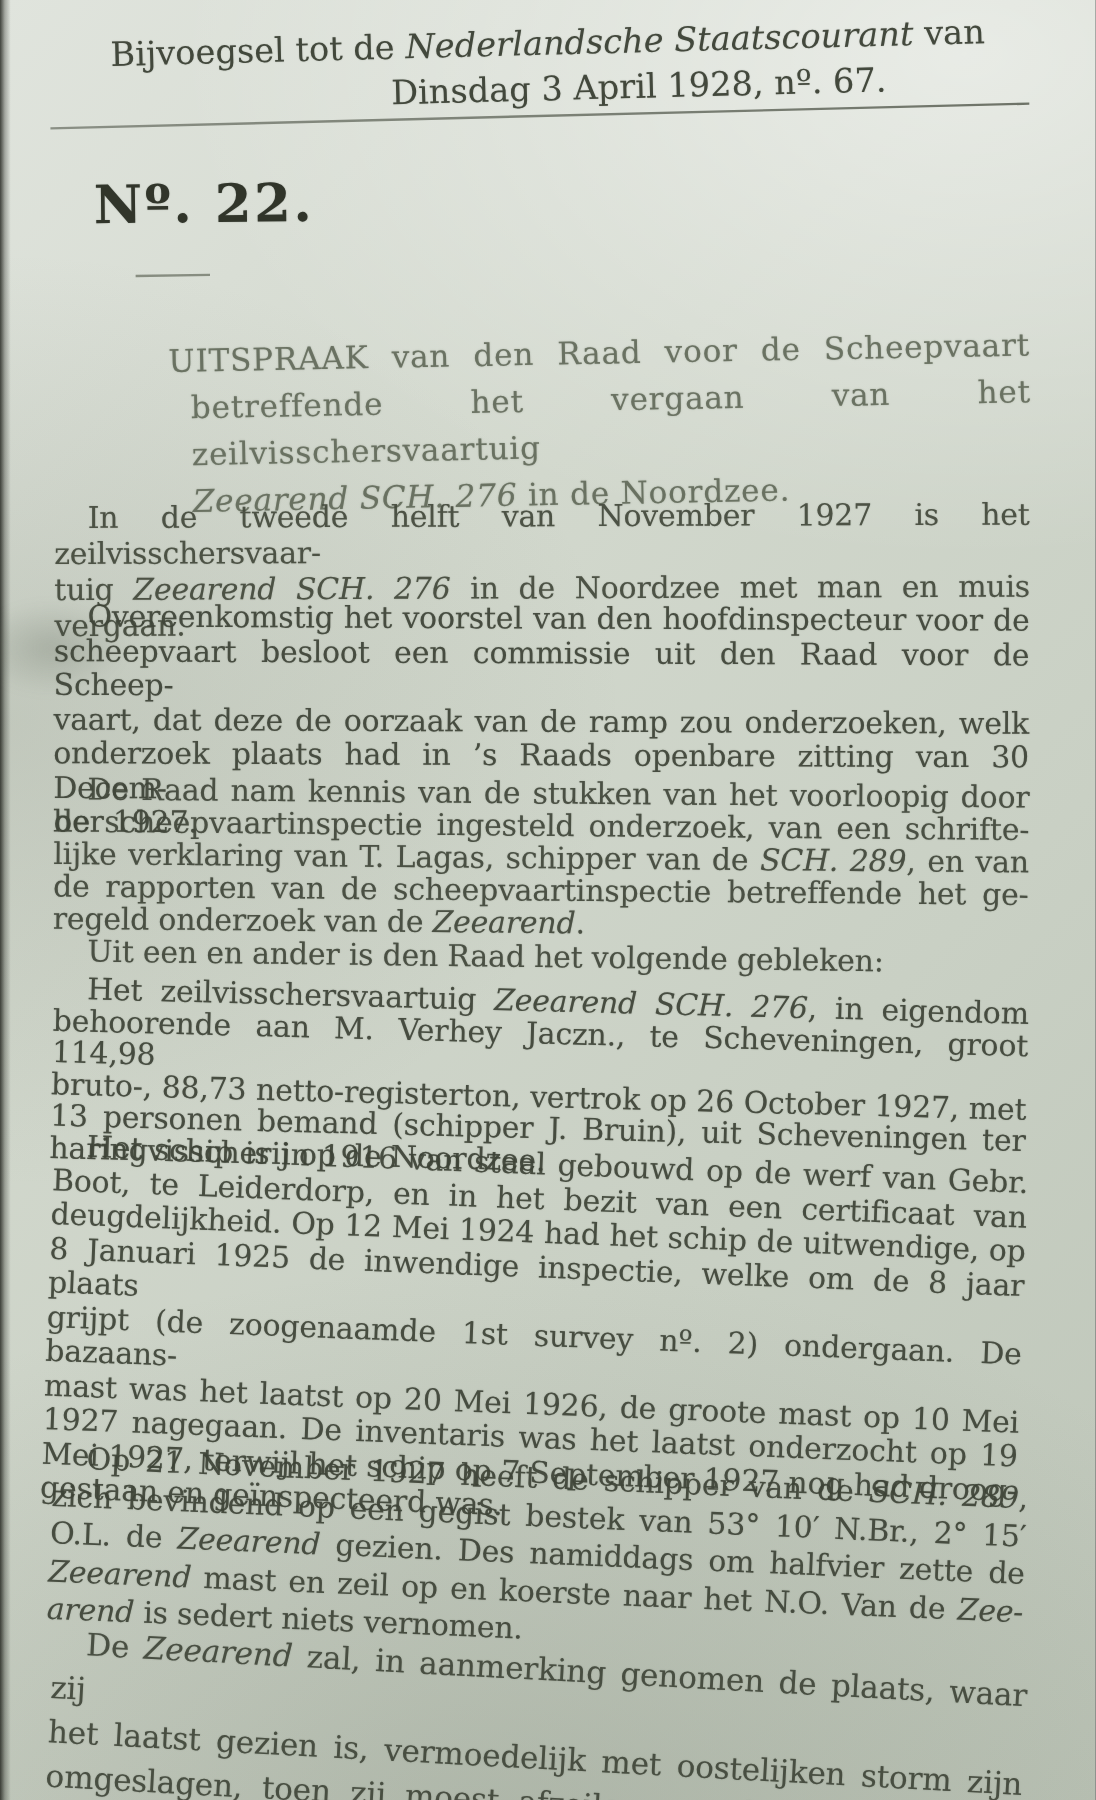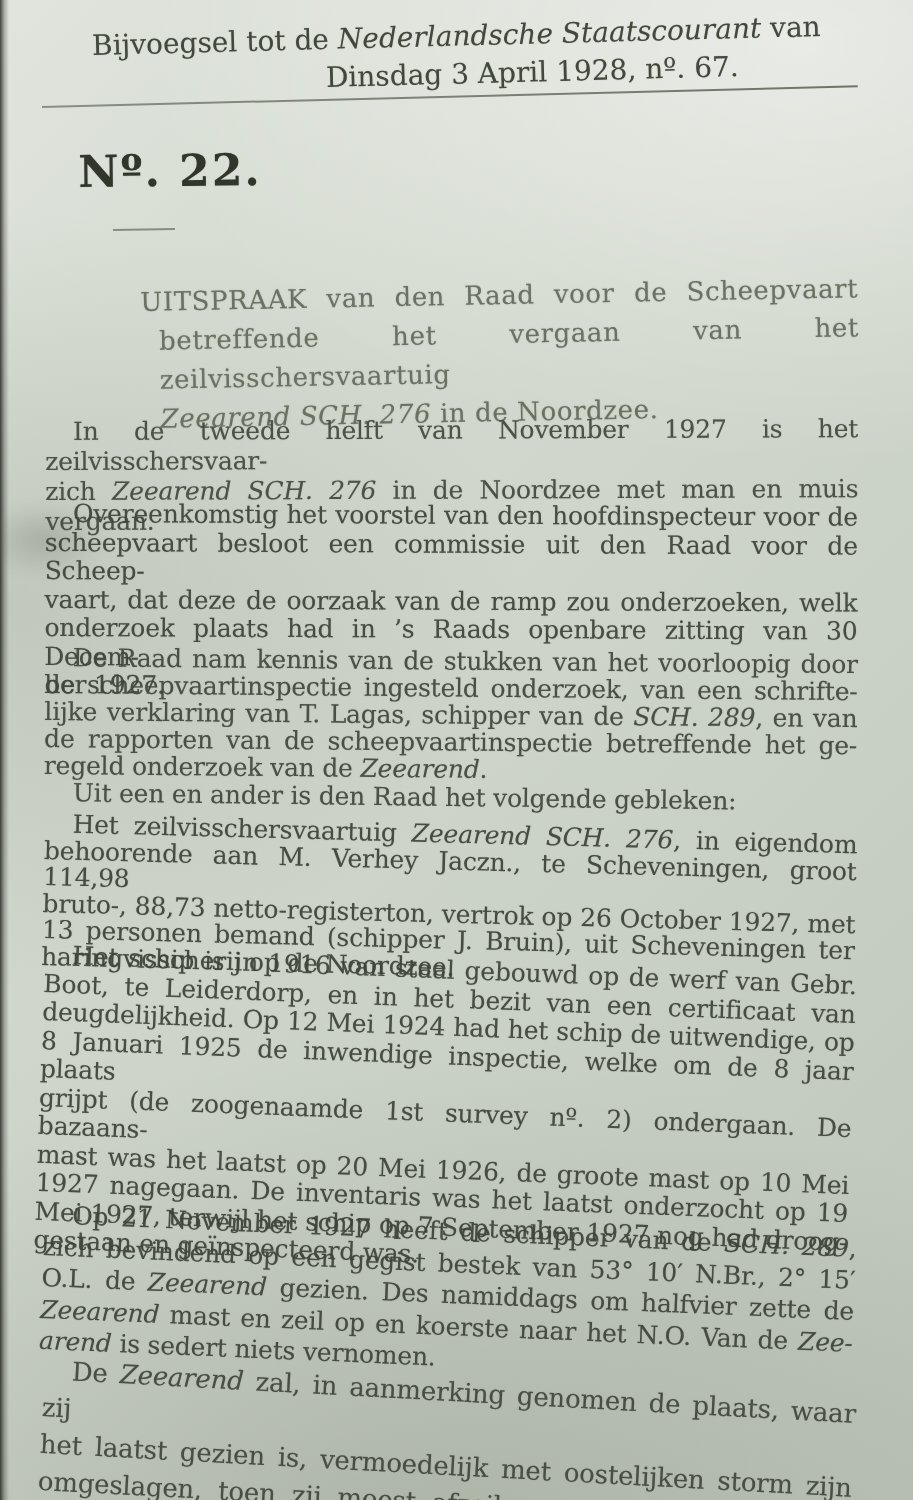--- a/index.html
+++ b/index.html
@@ -88,21 +88,21 @@
   <div class="blk srule"></div>
 
   <div class="blk title">
     <div class="ln">UITSPRAAK van den Raad voor de Scheepvaart</div>
     <div class="ln">betreffende het vergaan van het zeilvisschersvaartuig</div>
     <div class="ln endl"><span class="it">Zeearend SCH. 276</span><span> in de Noordzee.</span></div>
   </div>
 
   <div class="blk para" id="p1">
     <div class="ln first">In de tweede helft van November 1927 is het zeilvisschersvaar-</div>
-    <div class="ln"><span>zich </span><span class="it">Zeearend SCH. 276</span><span> in de Noordzee met man en muis</span></div>
+    <div class="ln"><span>tuig </span><span class="it">Zeearend SCH. 276</span><span> in de Noordzee met man en muis</span></div>
     <div class="ln endl">vergaan.</div>
   </div>
 
   <div class="blk para" id="p2">
     <div class="ln first">Overeenkomstig het voorstel van den hoofdinspecteur voor de</div>
     <div class="ln">scheepvaart besloot een commissie uit den Raad voor de Scheep-</div>
     <div class="ln">vaart, dat deze de oorzaak van de ramp zou onderzoeken, welk</div>
     <div class="ln">onderzoek plaats had in ’s Raads openbare zitting van 30 Decem-</div>
     <div class="ln endl">ber 1927.</div>
   </div>

